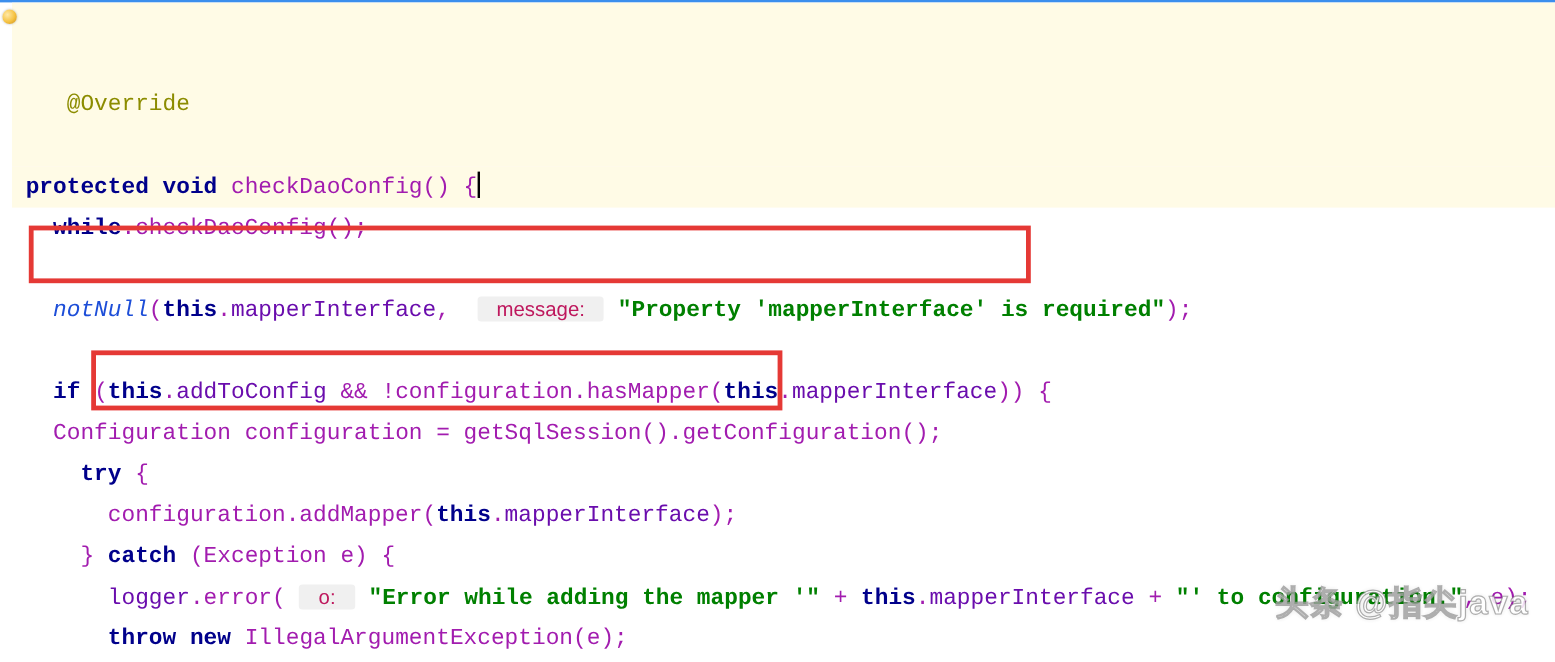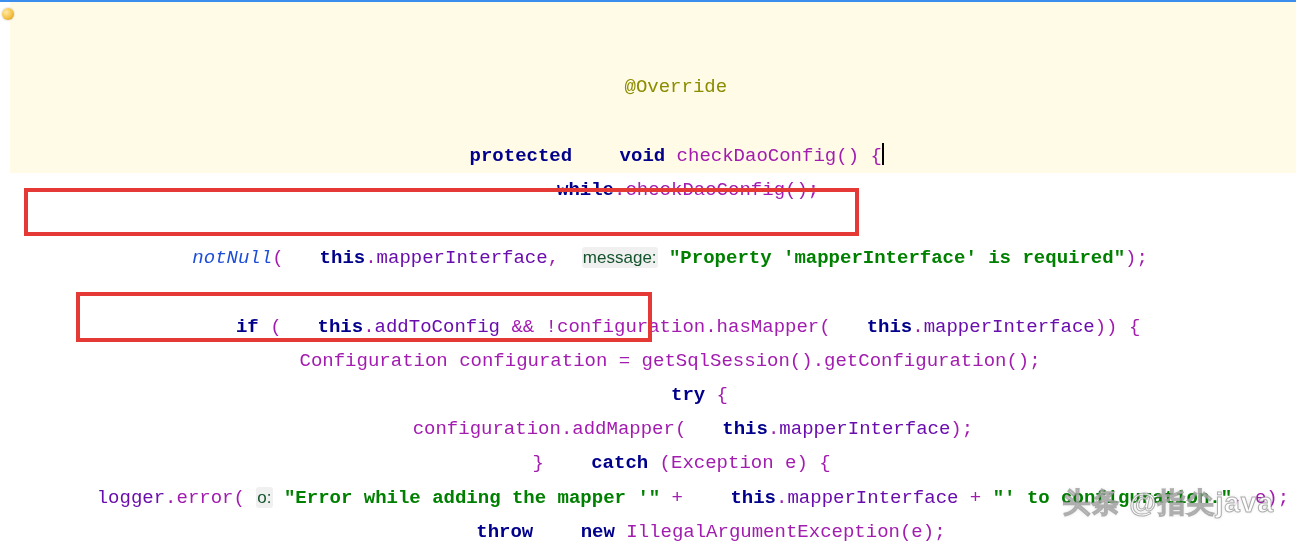--- a/index.html
+++ b/index.html
@@ -7,37 +7,37 @@
   width:1296px; height:552px;
   background:#fff;
   font-family:"Courier New",monospace;
   font-size:19px;
   line-height:1.8;
   position:relative;
   overflow:hidden;
   border-top:2px solid #3b8eed;
 }
 .editor { position:relative; padding:0 0 0 10px; }
-.line { white-space:pre; position:relative;text-align:center; }
+.line { white-space:pre; position:relative; }
 .gutter-icon {
   position:absolute; left:-8px; top:6px;
   width:12px; height:12px; border-radius:50%;
   background:radial-gradient(circle at 35% 35%, #ffe9a8 0%, #f5c242 55%, #c98a18 100%);
   box-shadow:0 0 2px rgba(0,0,0,.3);
 }
 .hl-line { background:#fffbe6; }
 .cursor { border-left:2px solid #000; display:inline-block; height:22px; vertical-align:middle; margin-bottom:4px; }
 
 
-.kw { color:#00008b; font-weight:bold;margin-left:36px; }      
+.kw { color:#00008b; font-weight:bold; }      
 .ann { color:#8c8c00; }                         
 .str { color:#008000; font-weight:bold; }       
 .field { color:#6a0dad; }
 .ital { font-style:italic; color:#1d4ed8; }
-.hint { color:#14532d; background:#f0f0f0; padding:1px 1px; border-radius:3px; font-style:normal; font-family:Arial,sans-serif; font-size:17px; }
+.hint { color:#be185d; background:#f0f0f0; padding:1px 16px; border-radius:3px; font-style:normal; font-family:Arial,sans-serif; font-size:17px; }
 .black { color:#a21caf; }
 
 
 .hlbox {
   position:absolute;
   border:4px solid #e53935;
   pointer-events:none;
   z-index:5;
 }
 

